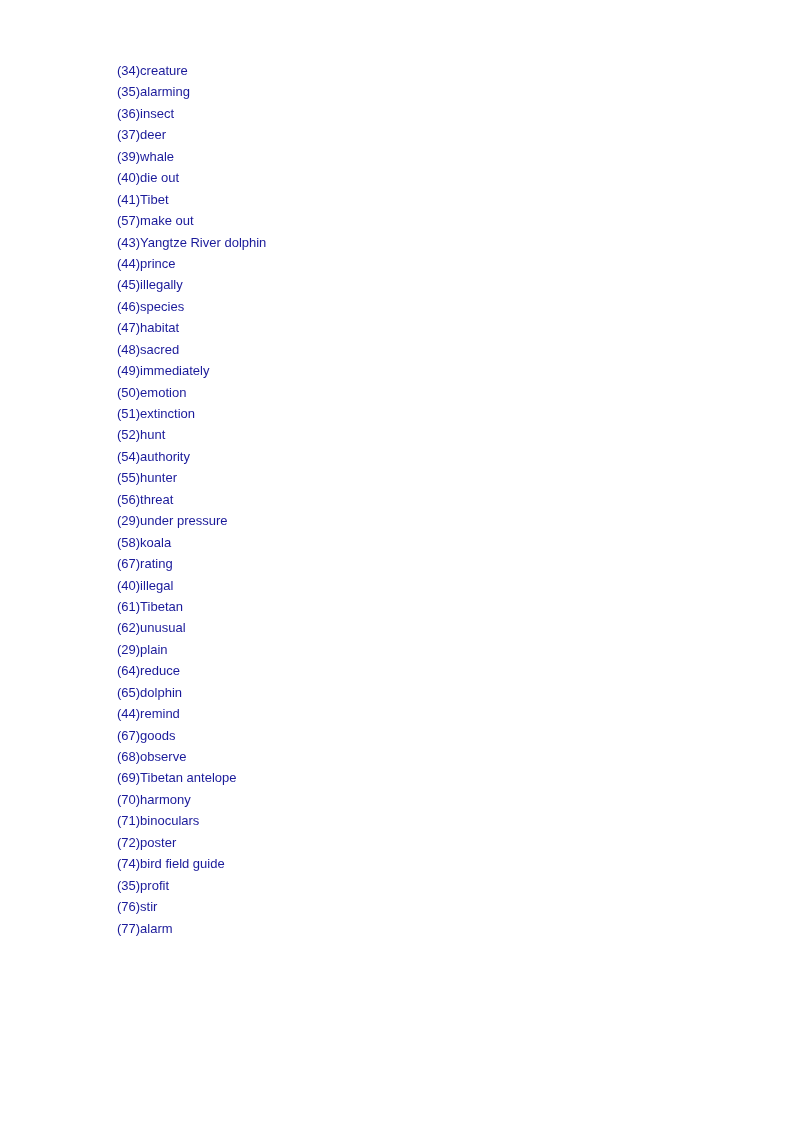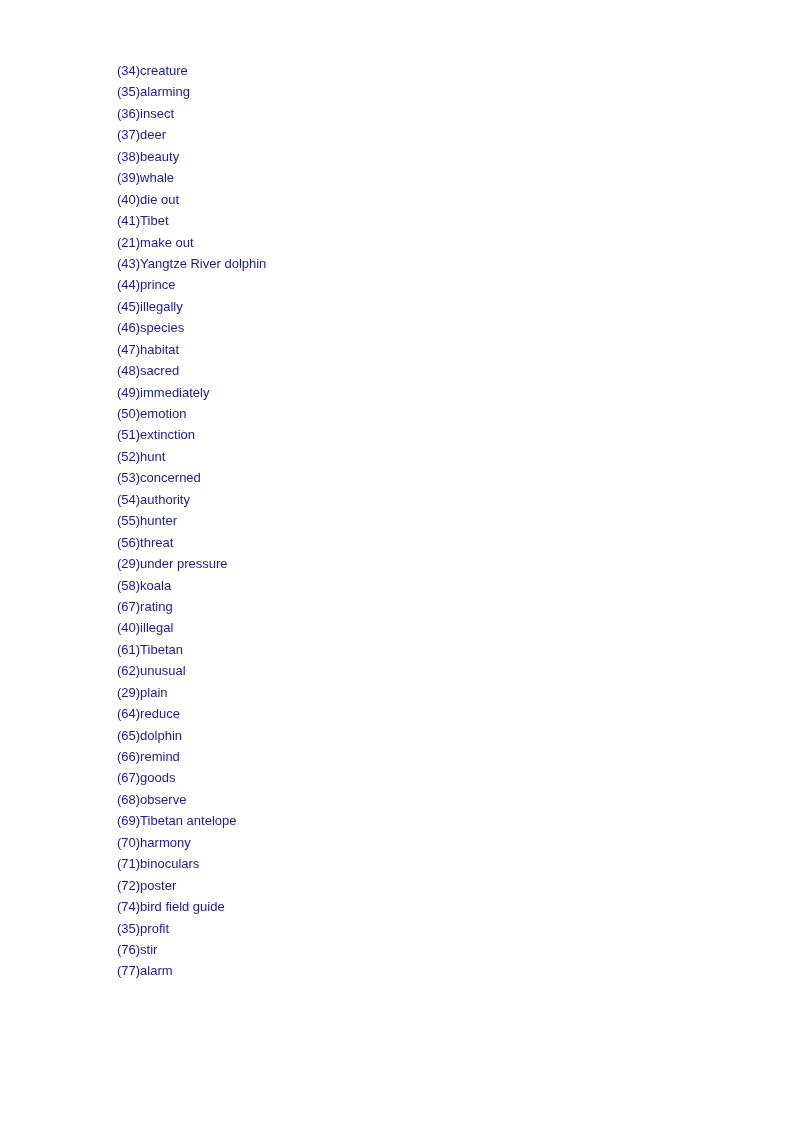--- a/index.html
+++ b/index.html
@@ -26,49 +26,47 @@
     }
   </style>
 </head>
 <body>
 
 <ul class="vocab-list">
 <li>(34)creature</li>
     <li>(35)alarming</li>
     <li>(36)insect</li>
     <li>(37)deer</li>
-    <li>(38)beauty</li>
     <li>(39)whale</li>
     <li>(40)die out</li>
     <li>(41)Tibet</li>
-    <li>(21)make out</li>
+    <li>(57)make out</li>
     <li>(43)Yangtze River dolphin</li>
     <li>(44)prince</li>
     <li>(45)illegally</li>
     <li>(46)species</li>
     <li>(47)habitat</li>
     <li>(48)sacred</li>
     <li>(49)immediately</li>
     <li>(50)emotion</li>
     <li>(51)extinction</li>
     <li>(52)hunt</li>
-    <li>(53)concerned</li>
     <li>(54)authority</li>
     <li>(55)hunter</li>
     <li>(56)threat</li>
     <li>(29)under pressure</li>
     <li>(58)koala</li>
     <li>(67)rating</li>
     <li>(40)illegal</li>
     <li>(61)Tibetan</li>
     <li>(62)unusual</li>
     <li>(29)plain</li>
     <li>(64)reduce</li>
     <li>(65)dolphin</li>
-    <li>(66)remind</li>
+    <li>(44)remind</li>
     <li>(67)goods</li>
     <li>(68)observe</li>
     <li>(69)Tibetan antelope</li>
     <li>(70)harmony</li>
     <li>(71)binoculars</li>
     <li>(72)poster</li>
     <li>(74)bird field guide</li>
     <li>(35)profit</li>
     <li>(76)stir</li>
     <li>(77)alarm</li>

